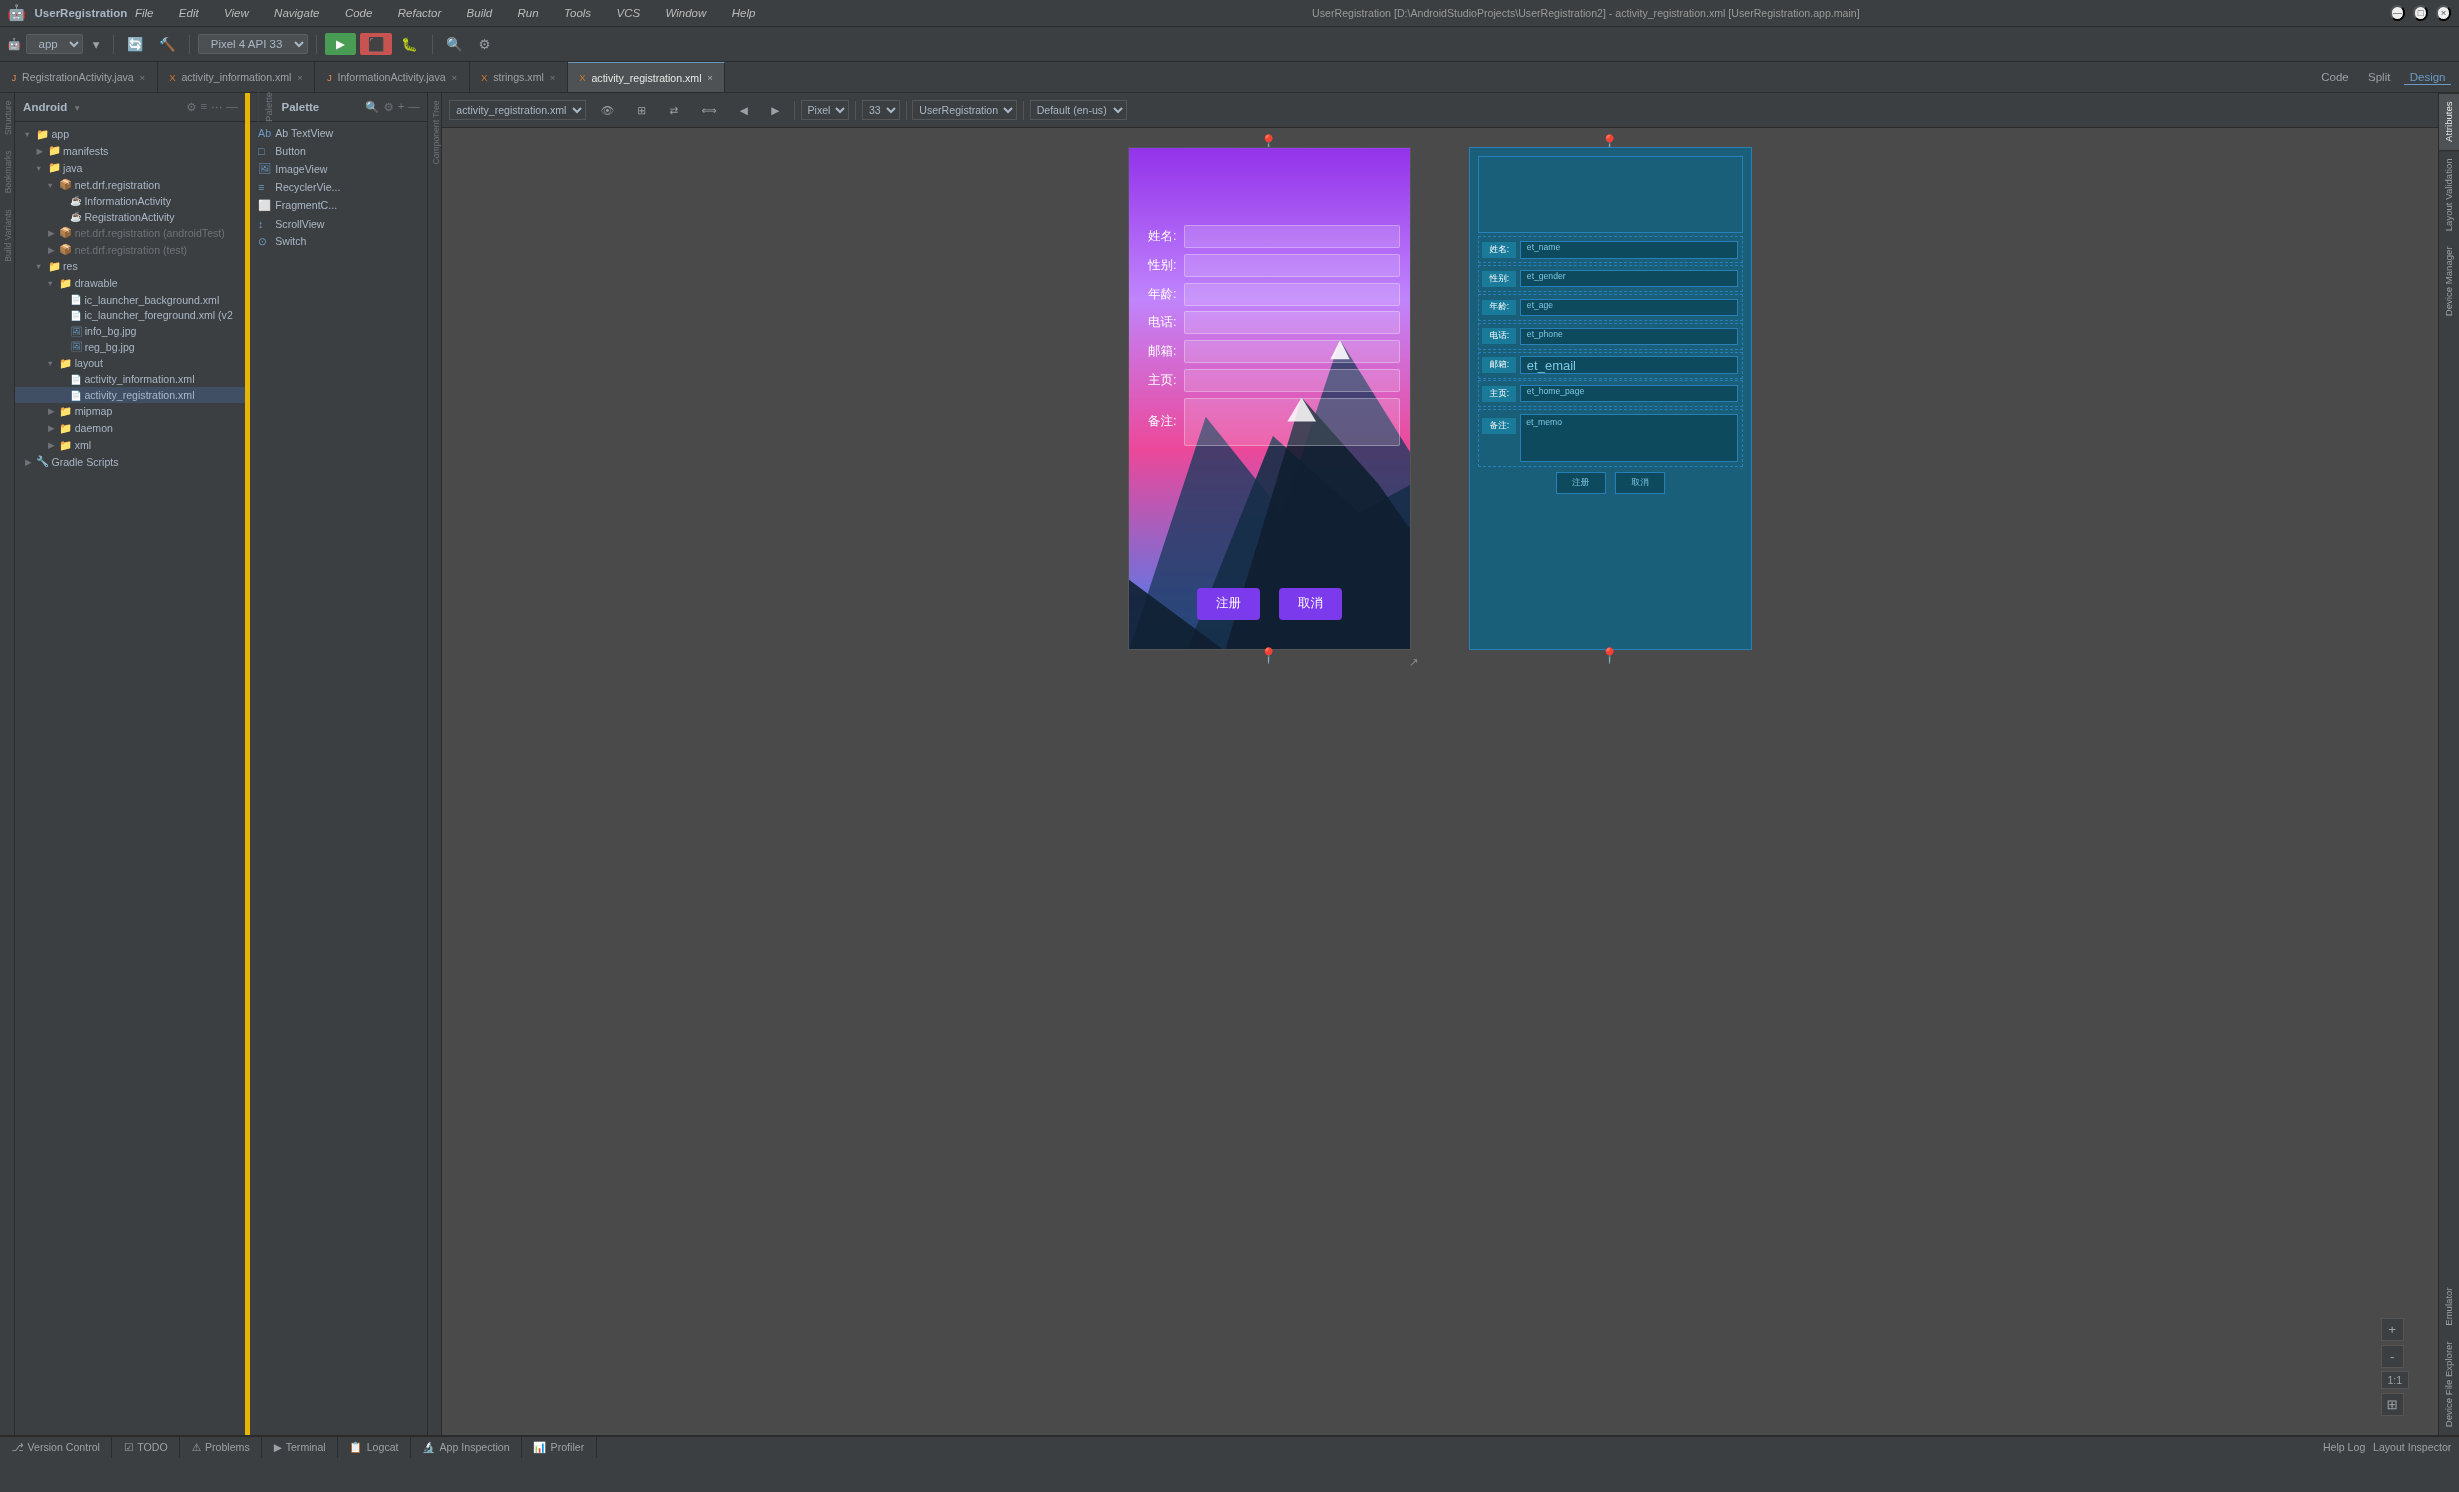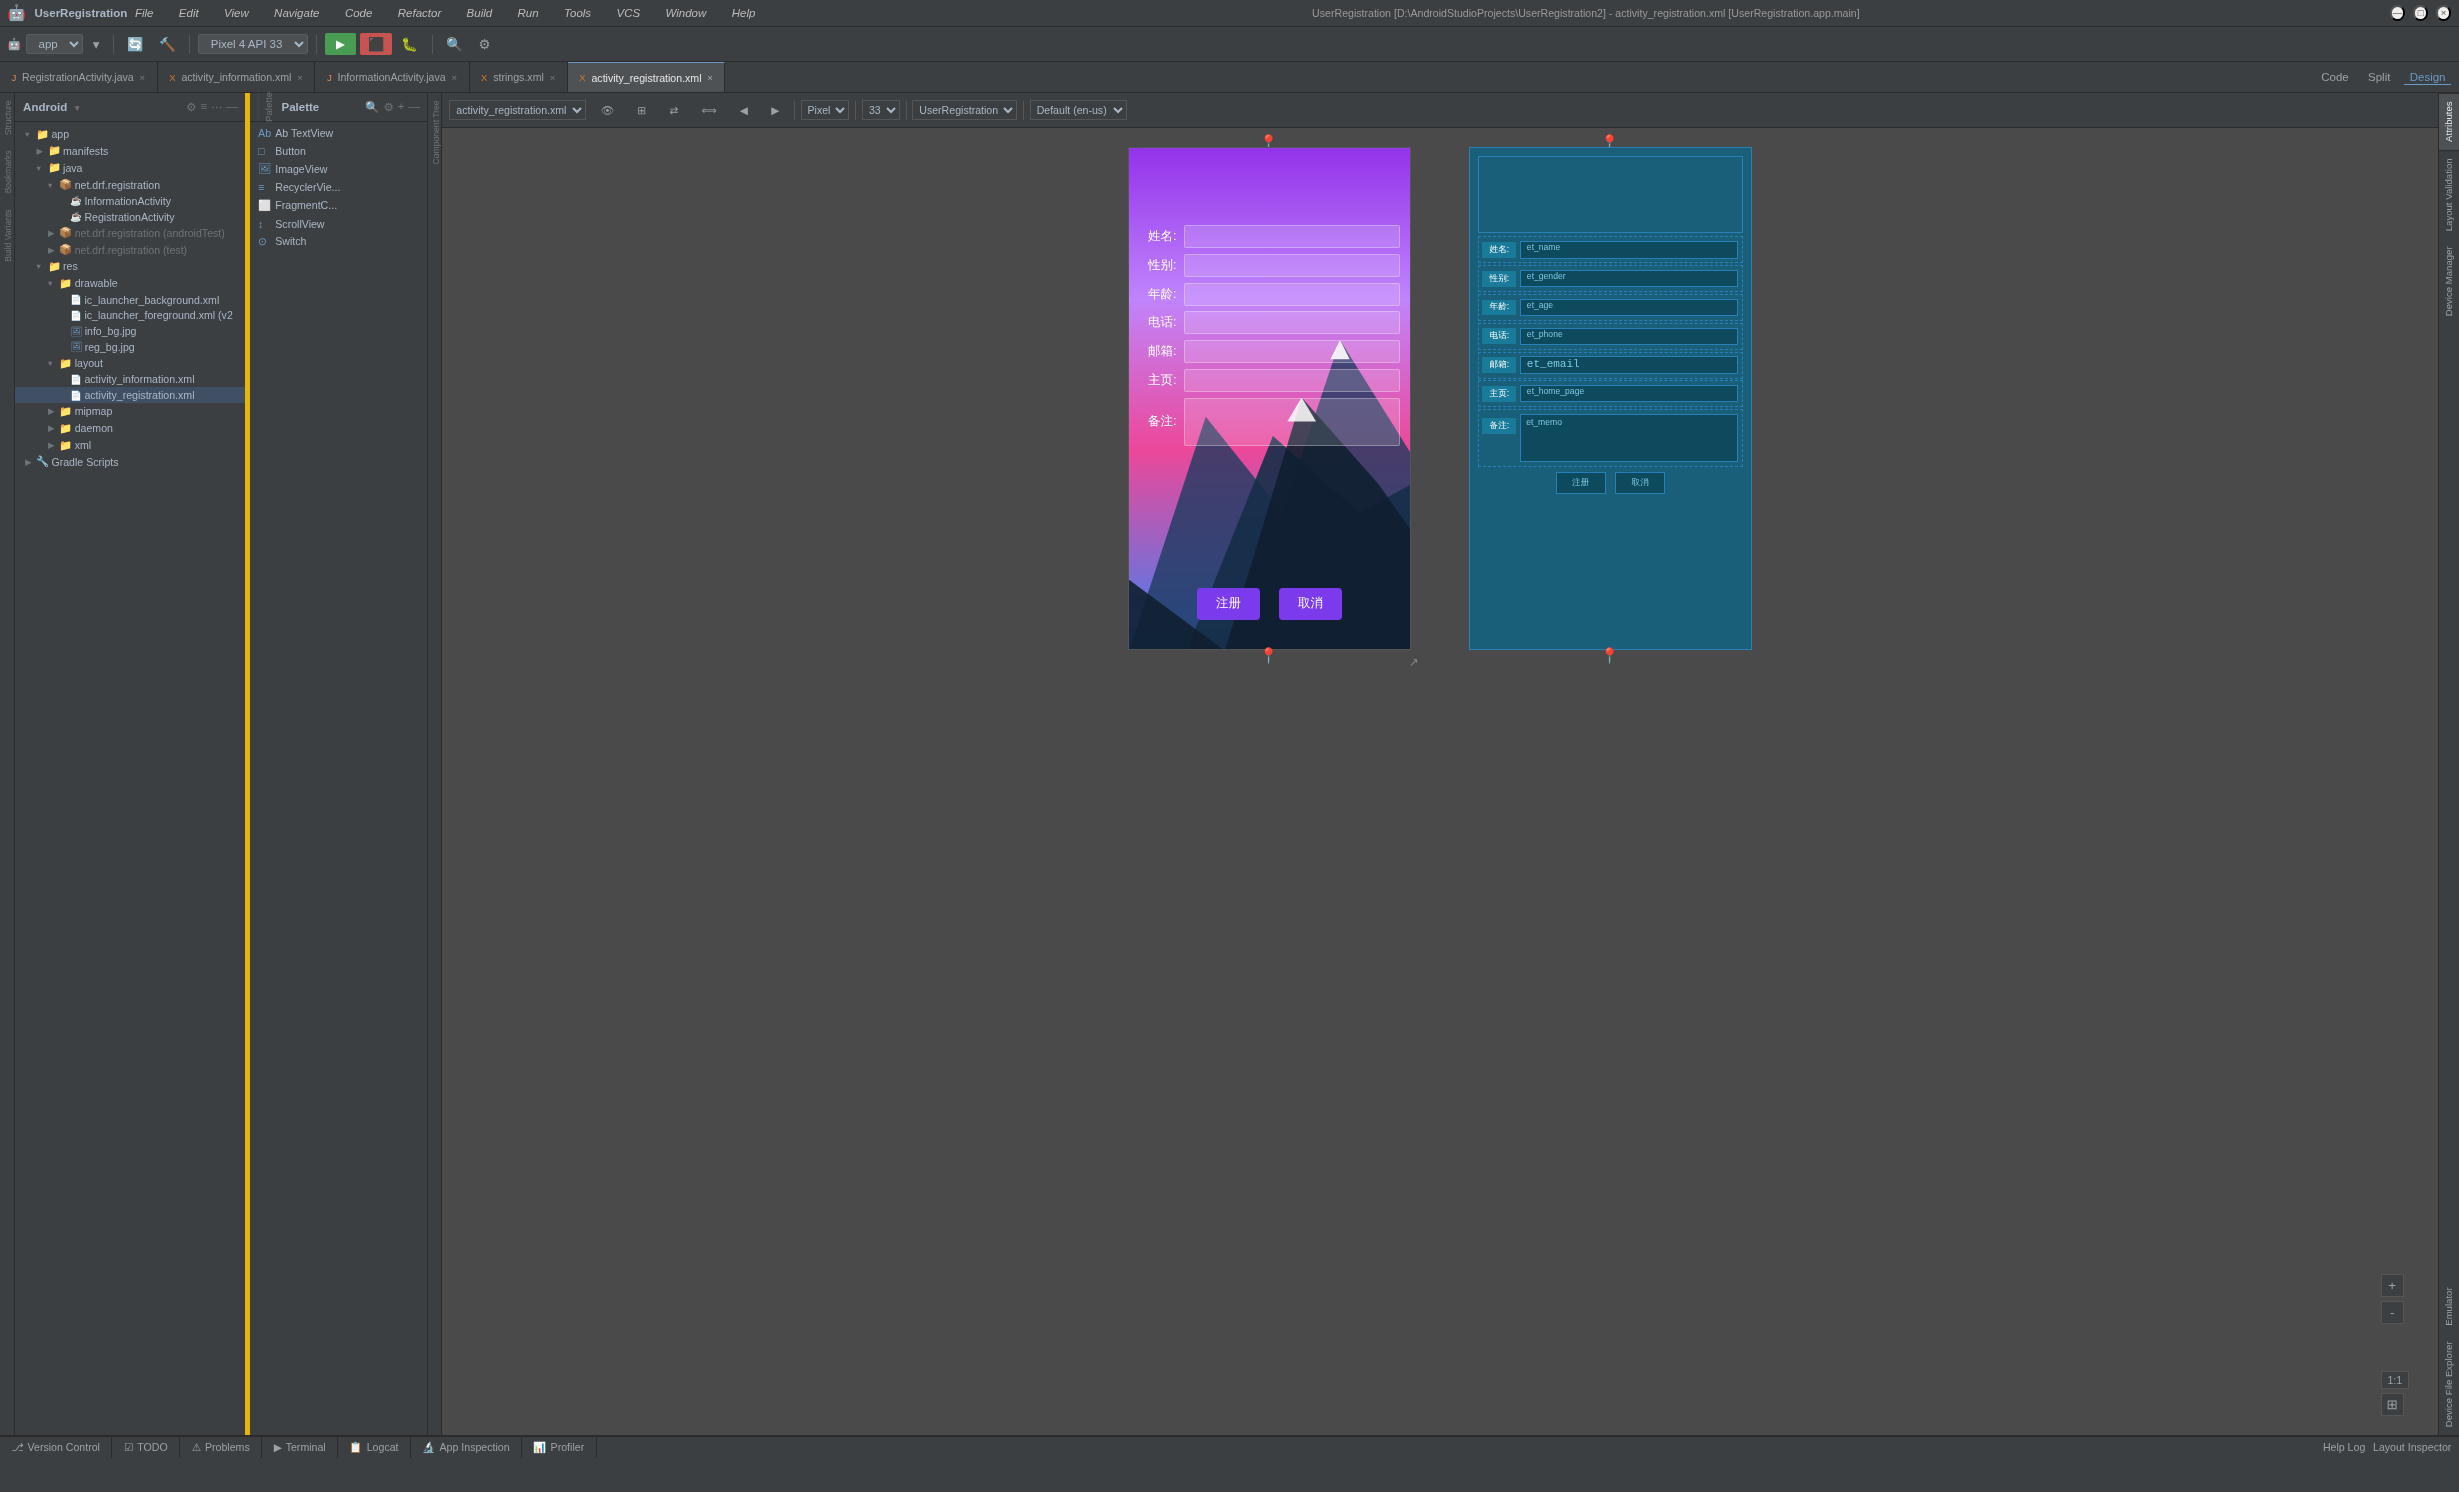--- a/index.html
+++ b/index.html
@@ -93,21 +93,21 @@
     .status-right { margin-left: auto; display: flex; gap: 15.4px; }
     .error-dot { width: 9.6px; height: 9.6px; background: #c75450; border-radius: 50%; display: inline-block; }
 
     
     .bottom-tabs { display: flex; border-top: 1px solid #2b2b2b; background: #3c3f41; }
     .bottom-tab { padding: 3.8px 11.5px; font-size: 10.6px; color: #9da1a5; cursor: pointer; border-right: 1px solid #2b2b2b; display: flex; align-items: center; gap: 3.8px; }
 
     
     .zoom-controls { position: absolute; bottom: 19px; right: 29px; display: flex; flex-direction: column; gap: 3.8px; }
     .zoom-btn { background: #3c3f41; border: 1px solid #555; color: #9da1a5; width: 23px; height: 23px; display: flex; align-items: center; justify-content: center; cursor: pointer; font-size: 13.4px; }
-    .zoom-level { background: #3c3f41; border: 1px solid #555; color: #9da1a5; padding: 1.9px 5.8px; font-size: 10.6px; text-align: center; cursor: pointer; margin-top: 44px; }
+    .zoom-level { background: #3c3f41; border: 1px solid #555; color: #9da1a5; padding: 1.9px 5.8px; font-size: 10.6px; text-align: center; cursor: pointer; }
 
     
     .left-side-tabs { width: 15.4px; background: #3c3f41; border-right: 1px solid #2b2b2b; display: flex; flex-direction: column; }
     .left-side-tab { writing-mode: vertical-rl; transform: rotate(180deg); padding: 7.7px 2.9px; font-size: 8.6px; color: #6e7377; cursor: pointer; }
     .folder-icon { color: #c8a951; font-size: 10.6px; }
   </style>
 </head>
 <body>
 
 <div class="title-bar">
@@ -513,21 +513,21 @@
             </div>
             <div class="bp-row">
               <span class="bp-label">电话:</span>
               <div class="bp-input">
                 <span style="color:#7ec8e3; font-size:8.6px; padding:1.9px;">et_phone</span>
               </div>
             </div>
             <div class="bp-row">
               <span class="bp-label">邮箱:</span>
               <div class="bp-input">
-                <span style="color:#7ec8e3; font-size:11px; padding:1.9px;font-family:Liberation Mono, monospace;">et_email</span>
+                <span style="color:#7ec8e3; font-size:13px; padding:1.9px;">et_email</span>
               </div>
             </div>
             <div class="bp-row">
               <span class="bp-label">主页:</span>
               <div class="bp-input">
                 <span style="color:#7ec8e3; font-size:8.6px; padding:1.9px;">et_home_page</span>
               </div>
             </div>
             <div class="bp-row" style="align-items:flex-start;">
               <span class="bp-label" style="margin-top:3.8px;">备注:</span>

